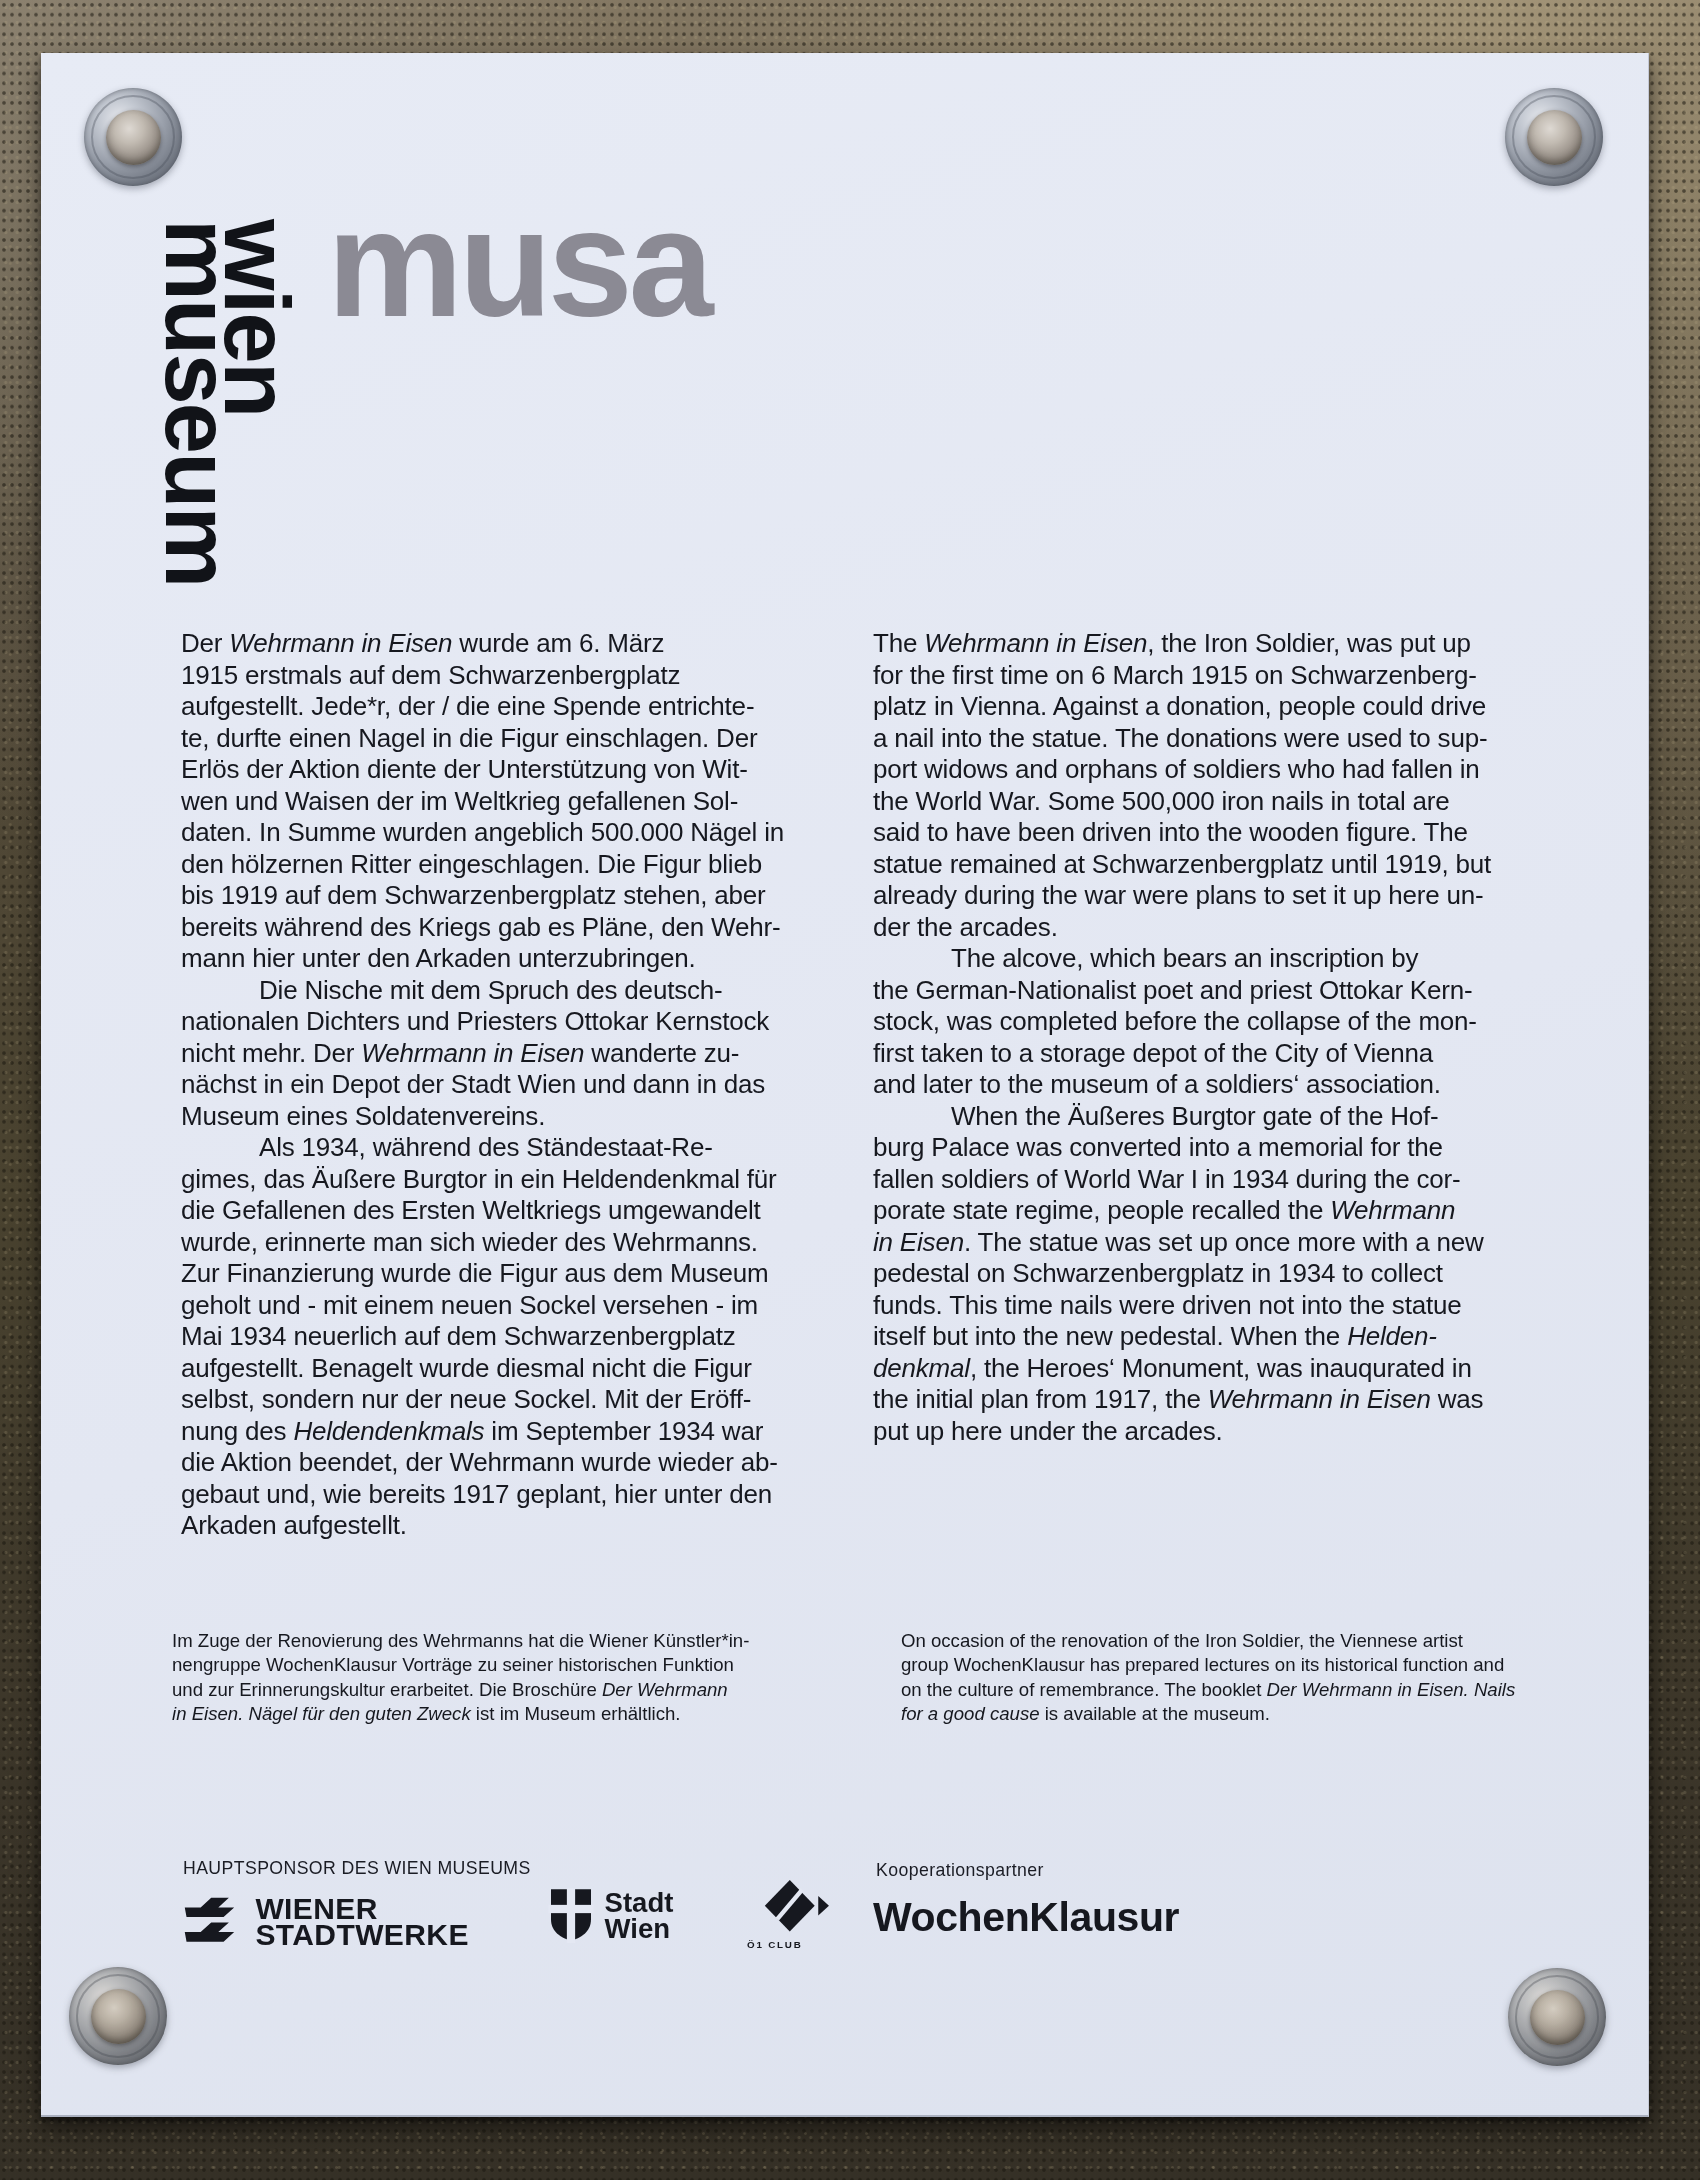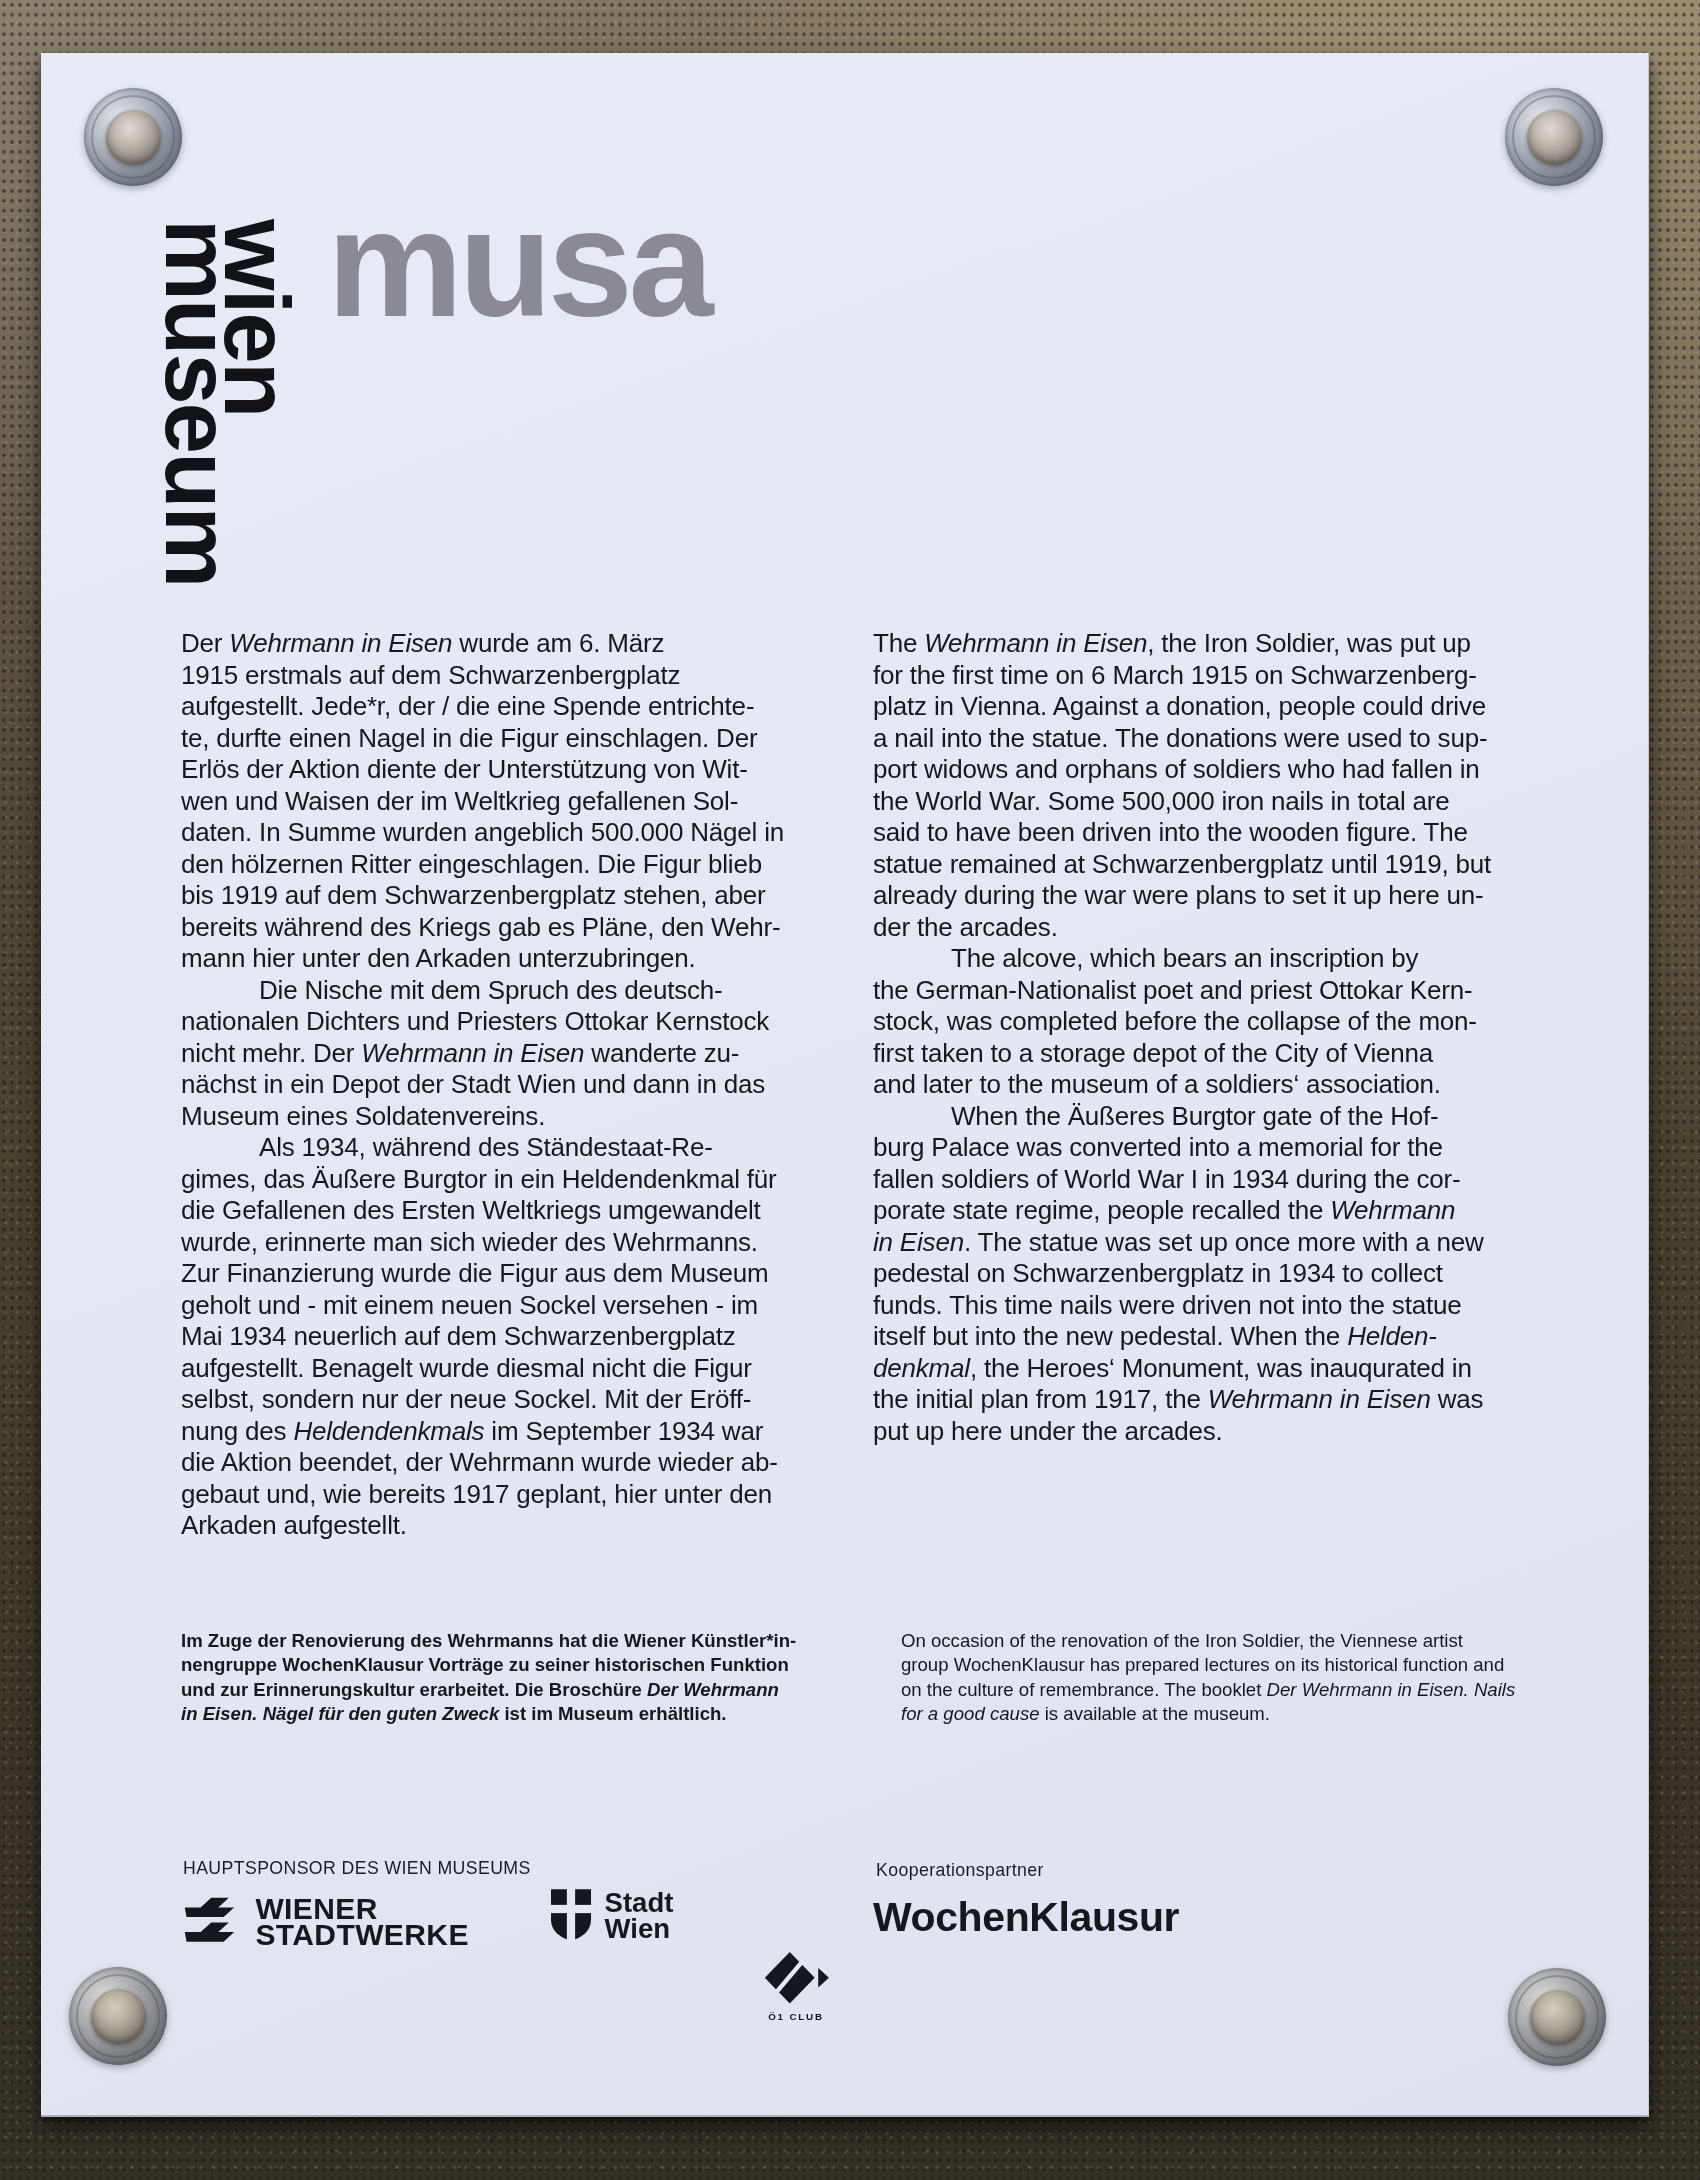--- a/index.html
+++ b/index.html
@@ -42,38 +42,38 @@
   .wm{position:absolute;left:245px;top:166px;width:381px;height:124px;
     transform:rotate(90deg);transform-origin:top left;
     font-size:92px;font-weight:700;letter-spacing:-1.8px;line-height:59px;color:#111318;}
   .wm div{height:59px;}
   
   .col{position:absolute;font-size:26px;line-height:31.5px;letter-spacing:-0.2px;
     color:#16181f;font-weight:500;}
   .col-left{left:140px;top:575px;width:709px;}
   .col-right{left:832px;top:575px;width:718px;}
   .note{position:absolute;font-size:18.6px;line-height:24.4px;color:#16181f;font-weight:500;}
-  .note-left{left:140px;top:1576px;width:709px;font-weight:700;}
+  .note-left{left:131px;top:1576px;width:709px;font-weight:400;}
   .note-right{left:860px;top:1576px;width:718px;}
   .tl{white-space:nowrap;}
   .tl.ind{padding-left:78px;}
   .tl i{font-style:italic;}
   
   .sponsor-label{position:absolute;left:142px;top:1805px;font-size:17.7px;
     letter-spacing:0.4px;color:#1a1c24;}
   .partner-label{position:absolute;left:835px;top:1807px;font-size:17.7px;
     letter-spacing:0.4px;color:#1a1c24;}
   .partner-name{position:absolute;left:832px;top:1841px;font-size:41px;font-weight:700;
     letter-spacing:-0.4px;color:#16181f;}
   .ws-logo{position:absolute;left:142px;top:1842px;display:flex;align-items:center;}
   .ws-text{margin-left:12.4px;font-size:30px;line-height:26px;font-weight:800;
     letter-spacing:0.4px;color:#16181f;}
   .sw-logo{position:absolute;left:507px;top:1835px;display:flex;align-items:flex-end;}
   .sw-text{margin-left:10.6px;font-size:27.5px;line-height:26.6px;font-weight:700;color:#16181f;}
-  .o1-logo{position:absolute;left:706px;top:1897px;width:98px;text-align:center;}
+  .o1-logo{position:absolute;left:706px;top:1825px;width:98px;text-align:left;}
   .o1-label{margin-top:1.8px;font-size:9.8px;font-weight:700;letter-spacing:1.8px;color:#16181f;}
   svg{display:block;}
 </style>
 </head>
 <body>
 
 <div class="scene">
   <div class="wall"></div>
 
   <div class="plaque">

